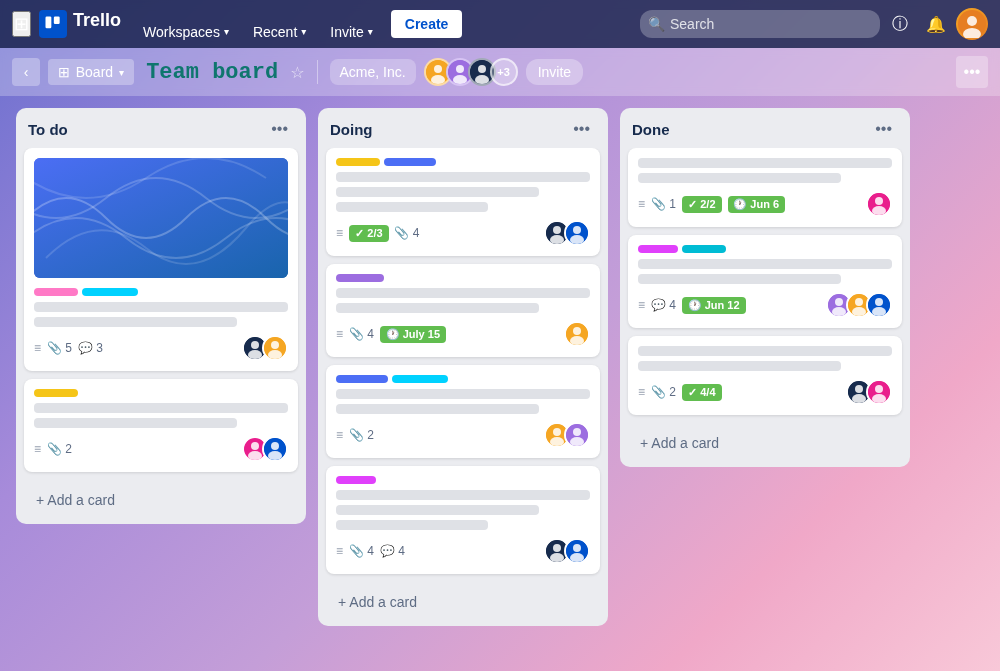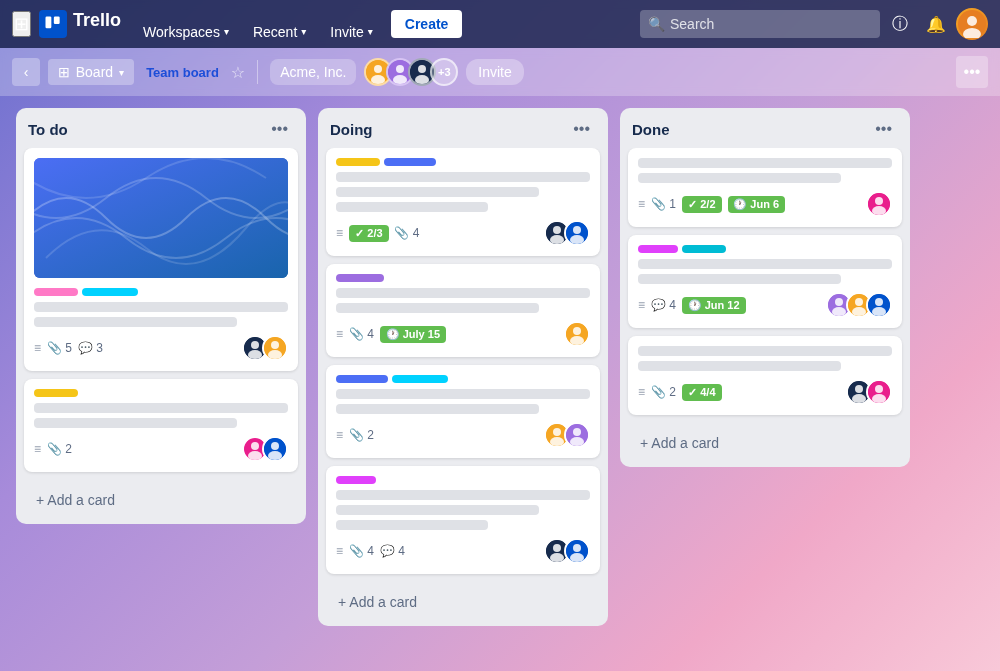--- a/index.html
+++ b/index.html
@@ -49,21 +49,21 @@
     }
     .search-wrapper {
       position: relative; display: flex; align-items: center;
     }
     .search-wrapper .search-icon-nav {
       position: absolute; left: 8px; color: rgba(255,255,255,0.7);
       font-size: 14px; pointer-events: none;
     }
     .search-input {
       background: rgba(255,255,255,0.25);
-      border: none; border-radius: 4px;
+      border: none; border-radius: 12px;
       padding: 6px 12px 6px 30px;
       color: white; font-size: 14px;
       width: 240px;
     }
     .search-input::placeholder { color: rgba(255,255,255,0.8); }
     .nav-spacer { flex: 1; }
     .nav-icon-btn {
       width: 32px; height: 32px;
       background: transparent; border: none;
       border-radius: 50%; color: white;
@@ -95,22 +95,22 @@
       font-size: 14px;
     }
     .board-view-btn {
       display: flex; align-items: center; gap: 6px;
       background: rgba(255,255,255,0.3);
       border: none; border-radius: 4px;
       padding: 5px 10px; color: white;
       font-size: 14px; cursor: pointer;
     }
     .board-title {
-      font-size: 13px; font-weight: 700;
-      color: #1d4ed8; padding: 0 4px;
+      font-size: 22px; font-weight: 700;
+      color: #0f766e; padding: 0 4px; font-family: Liberation Mono, monospace;
     }
     .star-btn {
       background: transparent; border: none;
       color: rgba(255,255,255,0.7); cursor: pointer;
       font-size: 16px;
     }
     .divider-v {
       width: 1px; height: 24px;
       background: rgba(255,255,255,0.4);
       margin: 0 4px;

